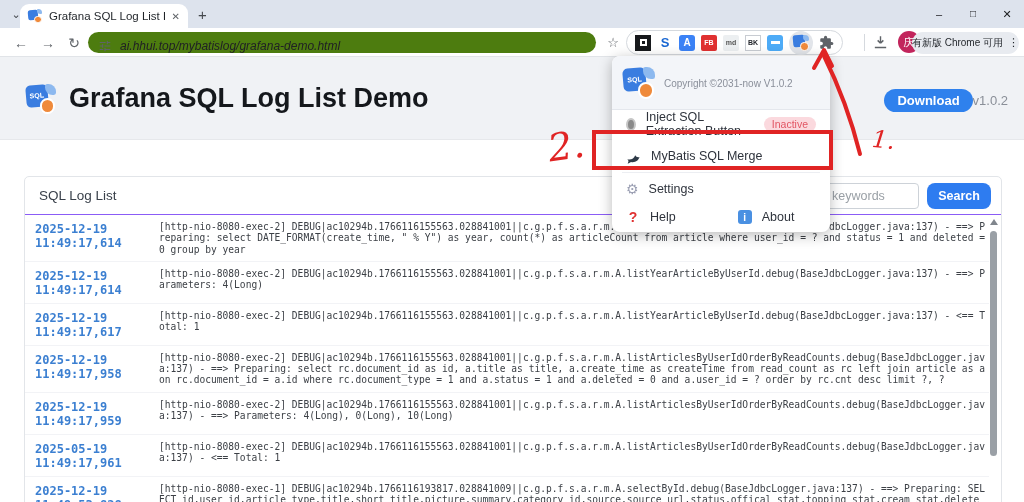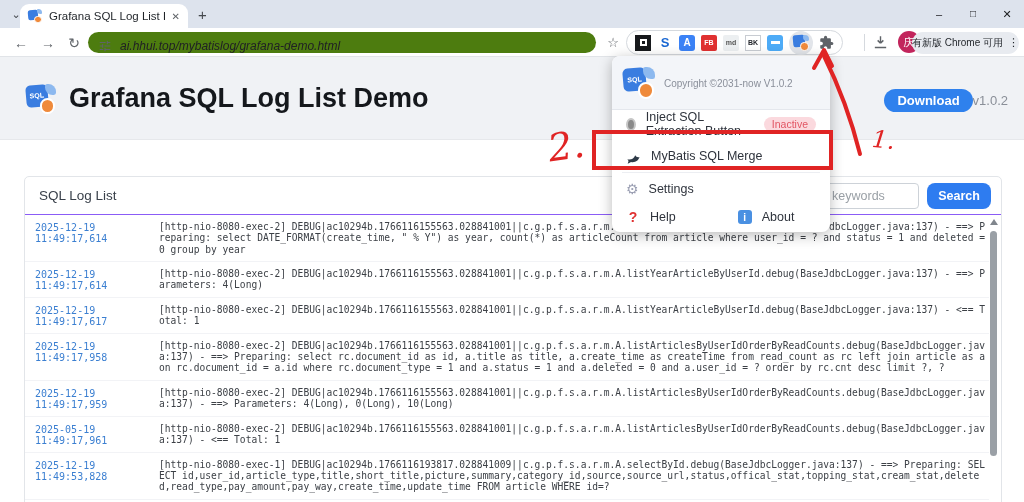--- a/index.html
+++ b/index.html
@@ -48,21 +48,21 @@
 
   .panel { position:absolute; left:24px; top:176px; width:978px; height:390px; background:#fff; border:1px solid #e2e5e9; border-radius:5px; }
   .panel-head { position:relative; height:38px; border-bottom:1px solid #8b5cf6; }
   .panel-title { position:absolute; left:14px; top:11px; font-size:13.5px; color:#39404a; }
   .search-input { position:absolute; left:754px; top:6px; width:140px; height:26px; border:1px solid #cdd2d8; border-radius:4px; font-size:12.5px; padding:0 9px; color:#333; }
   .search-input::placeholder { color:#9aa0a6; }
   .search-btn { position:absolute; left:902px; top:6px; width:64px; height:26px; background:#2e7cf0; color:#fff; border:none; border-radius:8px; font-size:12.5px; font-weight:bold; }
 
   .loglist { position:absolute; left:0; top:38px; width:964px; }
   .logrow { display:flex; gap:12px; padding:6px 0 6px 10px; border-bottom:1px solid #f2f3f6; }
-  .ts { flex:0 0 112px; font-family:"DejaVu Sans Mono", monospace; font-size:10px; color:#3b7fd1; padding-top:1px; }
+  .ts { flex:0 0 112px; font-family:"DejaVu Sans Mono", monospace; font-size:12px; color:#3b7fd1; padding-top:1px;font-weight:bold; }
   .msg { width:832px; font-family:"DejaVu Sans Mono", monospace; font-size:9.6px; line-height:11.3px; color:#3c4046; word-break:break-all; white-space:pre-wrap; }
 
   .sbar { position:absolute; right:3px; top:40px; width:9px; height:344px; }
   .sbar-up { width:0; height:0; margin:2px auto 4px; border-left:4px solid transparent; border-right:4px solid transparent; border-bottom:6px solid #80868d; }
   .sbar-thumb { position:absolute; left:1px; top:14px; width:7px; height:225px; background:#9aa0a6; border-radius:4px; }
 
   
   .popup { position:absolute; left:612px; top:56px; width:218px; height:176px; background:#fff; border-radius:8px;
            box-shadow:0 3px 14px rgba(0,0,0,.28); z-index:40; }
   .pp-head { height:54px; background:#f3f5f9; border-bottom:1px solid #e4e7ed; border-radius:8px 8px 0 0; display:flex; align-items:center; padding:0 11px; gap:9px; }

